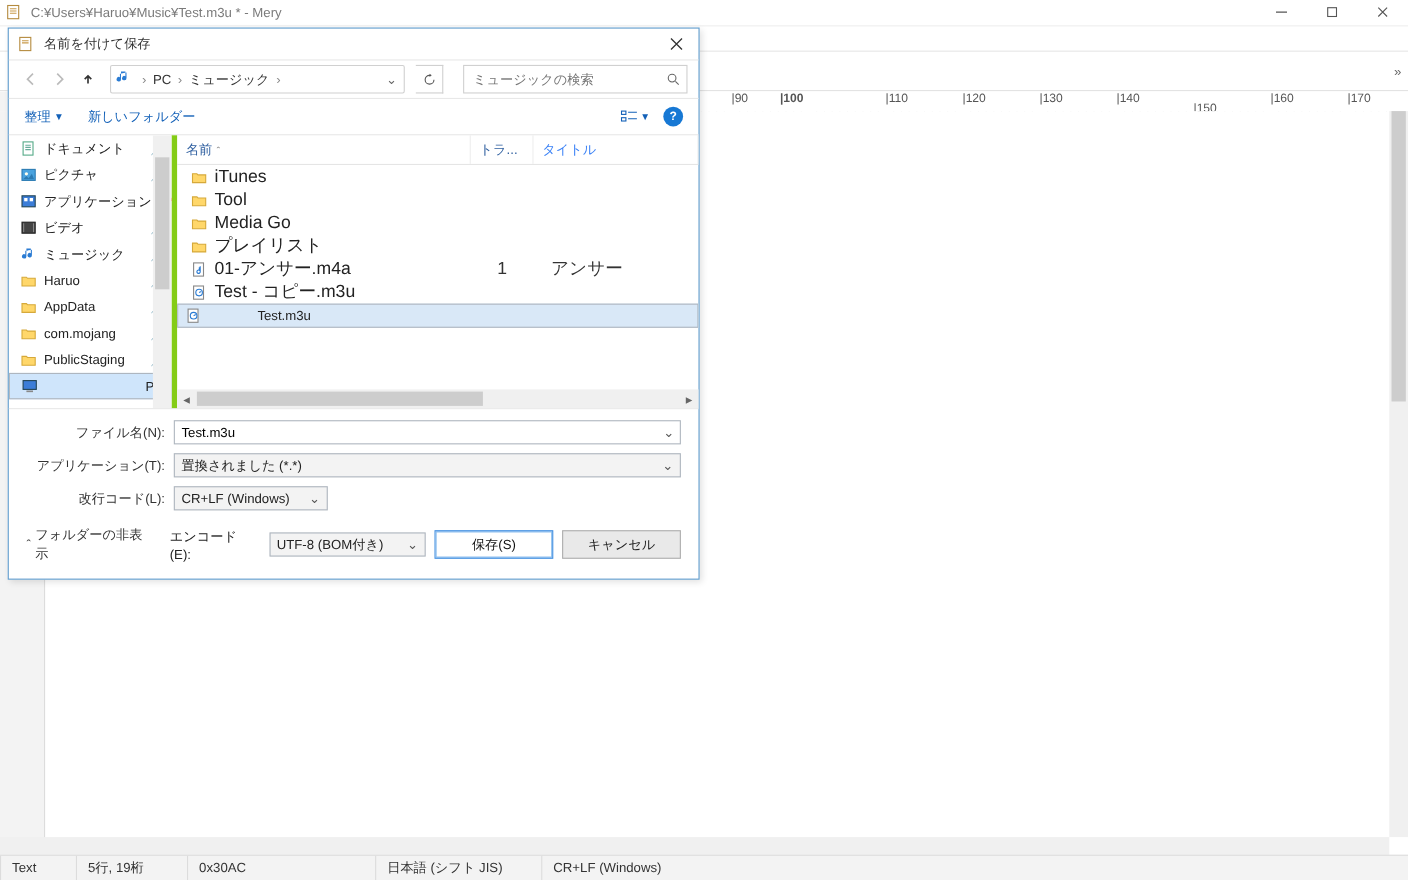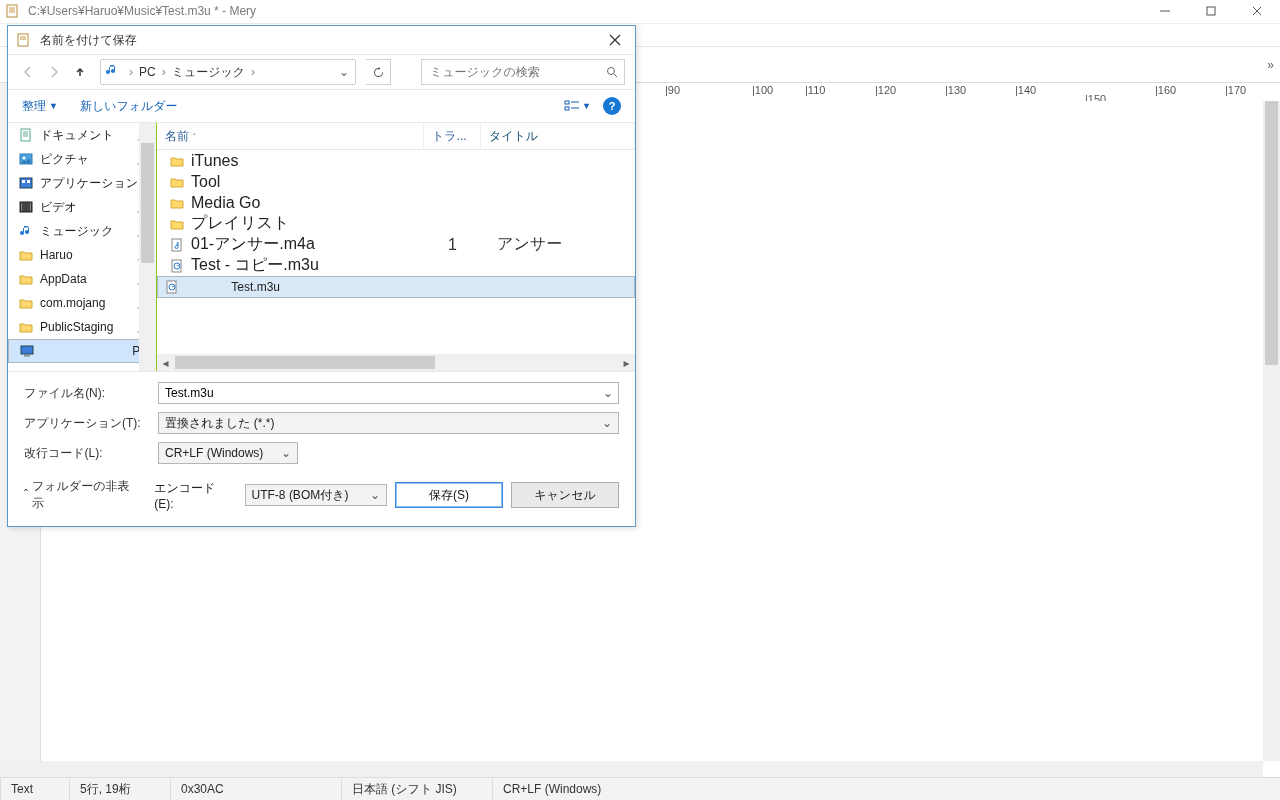--- a/index.html
+++ b/index.html
@@ -35,30 +35,30 @@
 .dlg-nav{height:34px;display:flex;align-items:center;padding:0 10px;gap:6px;border-bottom:1px solid #e8e8e8}
 .navarr{width:20px;height:20px;display:flex;align-items:center;justify-content:center;color:#bbb}
 .navarr.act{color:#333}
 .crumb{flex:1;height:24px;border:1px solid #d0d0d0;display:flex;align-items:center;border-radius:2px;margin:0 4px;position:relative}
 .crumb .mus{width:18px;height:18px;margin:0 4px;color:#2a7bd3}
 .crumb .seg{padding:0 4px;color:#333}
 .crumb .sep{color:#888;padding:0 2px}
 .crumb .spacer{flex:1}
 .crumb .dd{width:22px;text-align:center;color:#666}
 .refresh{width:24px;height:24px;border:1px solid #d0d0d0;border-left:none;display:flex;align-items:center;justify-content:center;color:#555}
-.search{width:190px;height:24px;border:1px solid #d0d0d0;margin-left:24px;display:flex;align-items:center;padding:0 6px;color:#888}
+.search{width:190px;height:24px;border:1px solid #d0d0d0;margin-left:12px;display:flex;align-items:center;padding:0 6px;color:#888}
 .search input{flex:1;border:none;outline:none;font:inherit;color:#888;background:transparent}
 .search .sico{color:#666}
 .dlg-cmd{height:32px;display:flex;align-items:center;padding:0 14px;border-bottom:1px solid #e8e8e8}
 .dlg-cmd .link{color:#1361b8;margin-right:22px;display:flex;align-items:center;gap:3px}
 .dlg-cmd .right{margin-left:auto;display:flex;align-items:center;gap:12px}
 .dlg-cmd .view{color:#1361b8;display:flex;align-items:center;gap:2px}
 .dlg-cmd .help{width:18px;height:18px;border-radius:50%;background:#1778d4;color:#fff;display:flex;align-items:center;justify-content:center;font-size:11px;font-weight:bold}
 .dlg-body{flex:1;display:flex;min-height:0}
-.tree{width:148px;border-right:1px solid #84cc16;position:relative;overflow:hidden}
+.tree{width:148px;border-right:5px solid #84cc16;position:relative;overflow:hidden}
 .tree .titem{height:24px;display:flex;align-items:center;padding-left:10px;gap:6px;white-space:nowrap}
 .tree .titem.sel{background:#cfe5fb}
 .tree .pin{margin-left:auto;margin-right:6px;color:#777;font-size:11px}
 .tree .tvs{position:absolute;right:0;top:0;width:17px;bottom:0;background:#f0f0f0}
 .tree .tvs .thumb{position:absolute;left:2px;right:2px;top:20px;height:120px;background:#cdcdcd}
 .filecol{flex:1;display:flex;flex-direction:column;min-width:0;position:relative}
 .colhdr{height:26px;display:flex;align-items:center;border-bottom:1px solid #e5e5e5;color:#3060a0;font-size:12px}
 .colhdr .ch{padding:0 8px;border-right:1px solid #eee;height:26px;line-height:26px;white-space:nowrap;overflow:hidden}
 .colhdr .csort{color:#888;font-size:9px;margin-left:4px}
 .farea{flex:1;overflow:hidden}
@@ -66,21 +66,21 @@
 .frow.sel{background:#d9e8f7}
 .frow .fico{width:16px;height:16px;flex:0 0 16px;display:flex;align-items:center;justify-content:center}
 .frow .fn{flex:0 0 230px;white-space:nowrap;overflow:hidden}
 .frow .trk{flex:0 0 30px;text-align:right;padding-right:4px;color:#333}
 .frow .tit{padding-left:30px;color:#333}
 .fhscroll{height:17px;background:#f0f0f0;position:relative}
 .fhscroll .lsb,.fhscroll .rsb{position:absolute;top:0;width:17px;height:17px;display:flex;align-items:center;justify-content:center;color:#666}
 .fhscroll .lsb{left:0}.fhscroll .rsb{right:0}
 .fhscroll .thumb{position:absolute;left:18px;top:2px;height:13px;width:260px;background:#cdcdcd}
 .dlg-bot{border-top:1px solid #e8e8e8;padding:10px 16px 14px 16px;display:grid;grid-template-columns:130px 1fr;row-gap:8px;column-gap:4px;align-items:center}
-.dlg-bot label{text-align:left;padding-right:4px;color:#333}
+.dlg-bot label{text-align:right;padding-right:4px;color:#333}
 .tf, .sel{height:22px;border:1px solid #aeb6bf;background:#fff;font:inherit;padding:0 6px;box-sizing:border-box;width:100%}
 .sel{background:#f3f3f3;display:flex;align-items:center;justify-content:space-between}
 .sel .dd{color:#555}
 .dlg-foot{display:flex;align-items:center;padding:0 16px 14px 16px;gap:8px}
 .dlg-foot .hide{color:#333;display:flex;align-items:center;gap:4px}
 .dlg-foot .spacer{flex:1}
 .dlg-foot .enc-lbl{margin-right:4px}
 .btn{height:24px;min-width:86px;border:1px solid #adadad;background:#e9e9e9;display:inline-flex;align-items:center;justify-content:center;padding:0 10px}
 .btn.primary{border:1px solid #3a8be0;background:#fff;color:#111;box-shadow:inset 0 0 0 1px #8fc0ef}
 svg{display:block}
@@ -141,21 +141,21 @@
       </div>
       <div class="minor" style="left: 632px;"></div>
       <div class="minor" style="left: 639px;"></div>
       <div class="minor" style="left: 646px;"></div>
       <div class="minor" style="left: 653px;"></div>
       <div class="minor" style="left: 660px;"></div>
       <div class="minor" style="left: 667px;"></div>
       <div class="minor" style="left: 674px;"></div>
       <div class="minor" style="left: 681px;"></div>
       <div class="minor" style="left: 688px;"></div>
-      <div class="tick" style="left: 712px;">
+      <div class="tick" style="left: 669px; font-weight: bold;">
         <span class="num">|100</span>
       </div>
       <div class="minor" style="left: 702px;"></div>
       <div class="minor" style="left: 709px;"></div>
       <div class="minor" style="left: 716px;"></div>
       <div class="minor" style="left: 723px;"></div>
       <div class="minor" style="left: 730px;"></div>
       <div class="minor" style="left: 737px;"></div>
       <div class="minor" style="left: 744px;"></div>
       <div class="minor" style="left: 751px;"></div>
@@ -448,21 +448,21 @@
           </div>
         </div>
       <div class="tvs">
           <div class="thumb"></div>
         </div>
     </div>
     <div class="filecol">
       <div class="colhdr">
         <div class="ch" style="width:250px"><span>名前</span><span class="csort">ˆ</span></div>
         <div class="ch" style="width:40px">トラ...</div>
-        <div class="ch" style="flex:1;color:#0c4a6e">タイトル</div>
+        <div class="ch" style="flex:1;color:#3b82f6">タイトル</div>
       </div>
       <div class="farea" id="file-list">
           <div class="frow">
             <span class="fico">
               <svg width="16" height="16">
                 <path d="M2 5h4l1 1h7v7H2z" fill="#ffd76a" stroke="#d6a93a"></path>
               </svg>
             </span>
             <span class="fn">iTunes</span>
             <span class="trk"></span>

